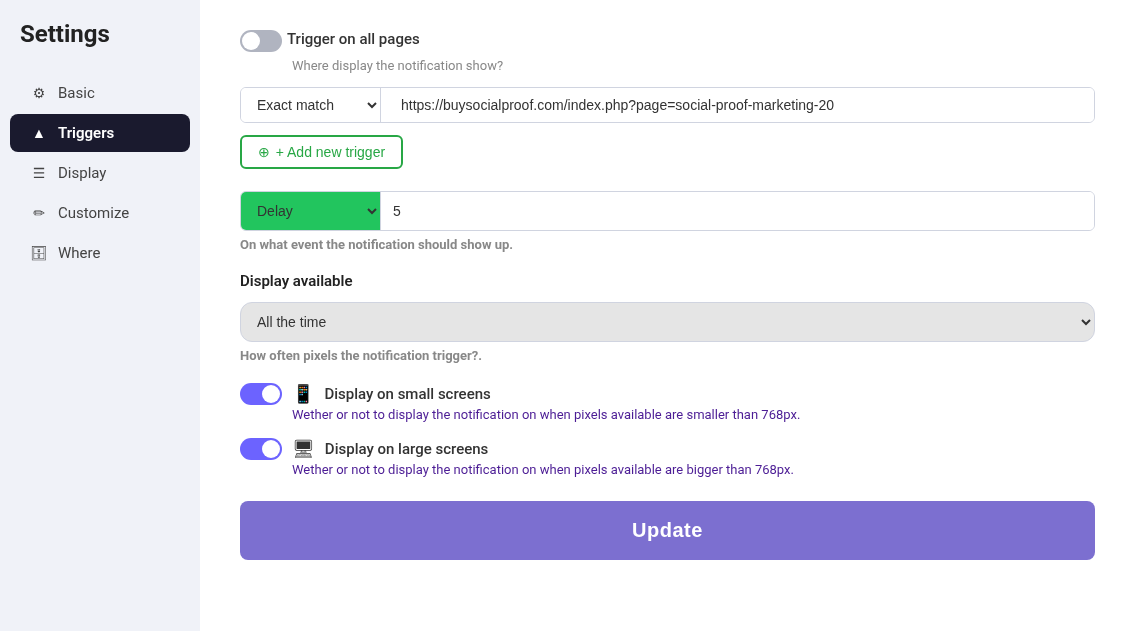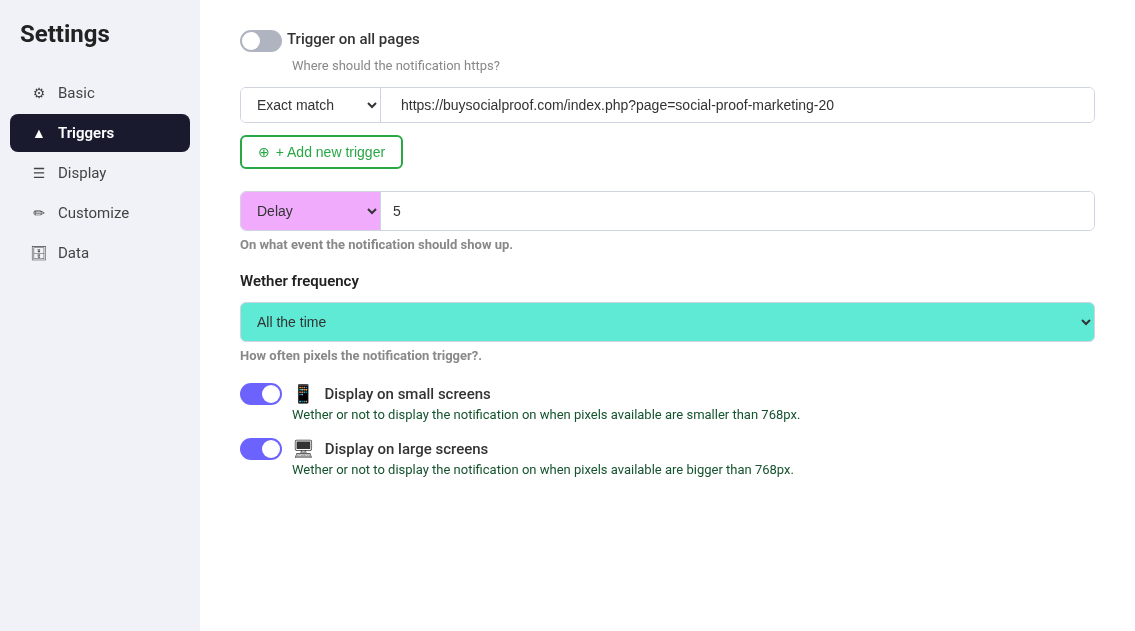--- a/index.html
+++ b/index.html
@@ -176,21 +176,21 @@
       gap: 0;
       border: 1px solid #d0d4e0;
       border-radius: 6px;
       overflow: hidden;
       background: #fff;
       margin-bottom: 6px;
     }
     .delay-row select {
       border: none;
       border-right: 1px solid #d0d4e0;
-      background: #f0abfc;
+      background: #22c55e;
       padding: 10px 12px;
       font-size: 14px;
       color: #333;
       cursor: pointer;
       outline: none;
       min-width: 140px;
     }
     .delay-row input {
       flex: 1;
       border: none;
@@ -204,25 +204,25 @@
       font-size: 13px;
       color: #888;
       margin-bottom: 20px;
       font-weight: bold;
     }
 
     
     .frequency-select {
       width: 100%;
       border: 1px solid #d0d4e0;
-      border-radius: 6px;
+      border-radius: 12px;
       padding: 10px 12px;
       font-size: 14px;
       color: #333;
-      background: #5eead4;
+      background: #e5e5e5;
       outline: none;
       cursor: pointer;
       margin-bottom: 6px;
       appearance: auto;
     }
 
     
     .screen-toggle-row {
       display: flex;
       align-items: flex-start;
@@ -240,21 +240,21 @@
     .screen-label-row {
       display: flex;
       align-items: center;
       gap: 6px;
       font-size: 15px;
       font-weight: 500;
       color: #333;
     }
     .screen-hint {
       font-size: 13px;
-      color: #14532d;
+      color: #4c1d95;
       margin-top: 3px;
     }
 
     
     .update-btn {
       display: block;
       width: 100%;
       background: #7c6fd0;
       color: #fff;
       border: none;
@@ -287,35 +287,35 @@
   <div class="sidebar-item">
     <span class="sidebar-icon">☰</span>
     <span>Display</span>
   </div>
   <div class="sidebar-item">
     <span class="sidebar-icon">✏</span>
     <span>Customize</span>
   </div>
   <div class="sidebar-item">
     <span class="sidebar-icon">🗄</span>
-    <span>Data</span>
+    <span>Where</span>
   </div>
 </div>
 
 <div class="main-content">
 
   
   <div class="toggle-row">
     <label class="toggle off">
       <input type="checkbox" style="">
       <span class="toggle-slider"></span>
     </label>
     <span class="toggle-label">Trigger on all pages</span>
   </div>
-  <div class="toggle-sublabel">Where should the notification https?</div>
+  <div class="toggle-sublabel">Where display the notification show?</div>
 
   
   <div class="url-row">
     <select>
       <option>Exact match</option>
       <option>Contains</option>
       <option>Starts with</option>
       <option>Regex</option>
     </select>
     <input type="text" value="https://buysocialproof.com/index.php?page=social-proof-marketing-20" style="">
@@ -334,21 +334,21 @@
       <option>Delay</option>
       <option>Scroll</option>
       <option>Exit Intent</option>
       <option>Click</option>
     </select>
     <input type="number" value="5" style="">
   </div>
   <div class="hint-text">On what event the notification should show up.</div>
 
   
-  <div class="section-title">Wether frequency</div>
+  <div class="section-title">Display available</div>
   <select class="frequency-select">
     <option>All the time</option>
     <option>Once per session</option>
     <option>Once per day</option>
     <option>Once per week</option>
   </select>
   <div class="hint-text">How often pixels the notification trigger?.</div>
 
   
   <div class="screen-toggle-row">
@@ -374,14 +374,17 @@
     <div class="screen-toggle-content">
       <div class="screen-label-row">
         <span class="screen-icon">🖥</span>
         <span>Display on large screens</span>
       </div>
       <div class="screen-hint">Wether or not to display the notification on when pixels available are bigger than 768px.</div>
     </div>
   </div>
 
   
+  <button class="update-btn">
+    <span>Update</span>
+  </button>
 
 </div>
 
 </body></html>

